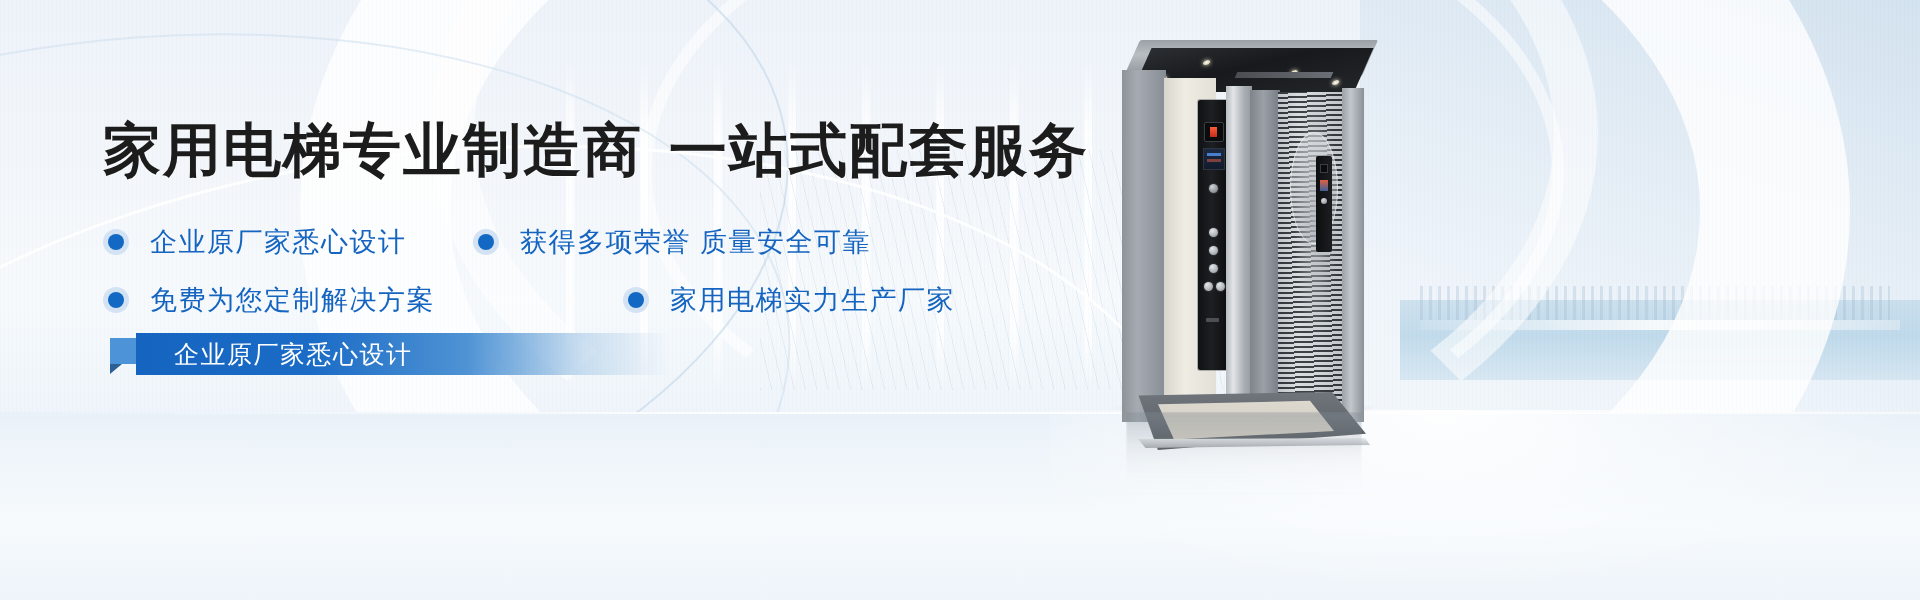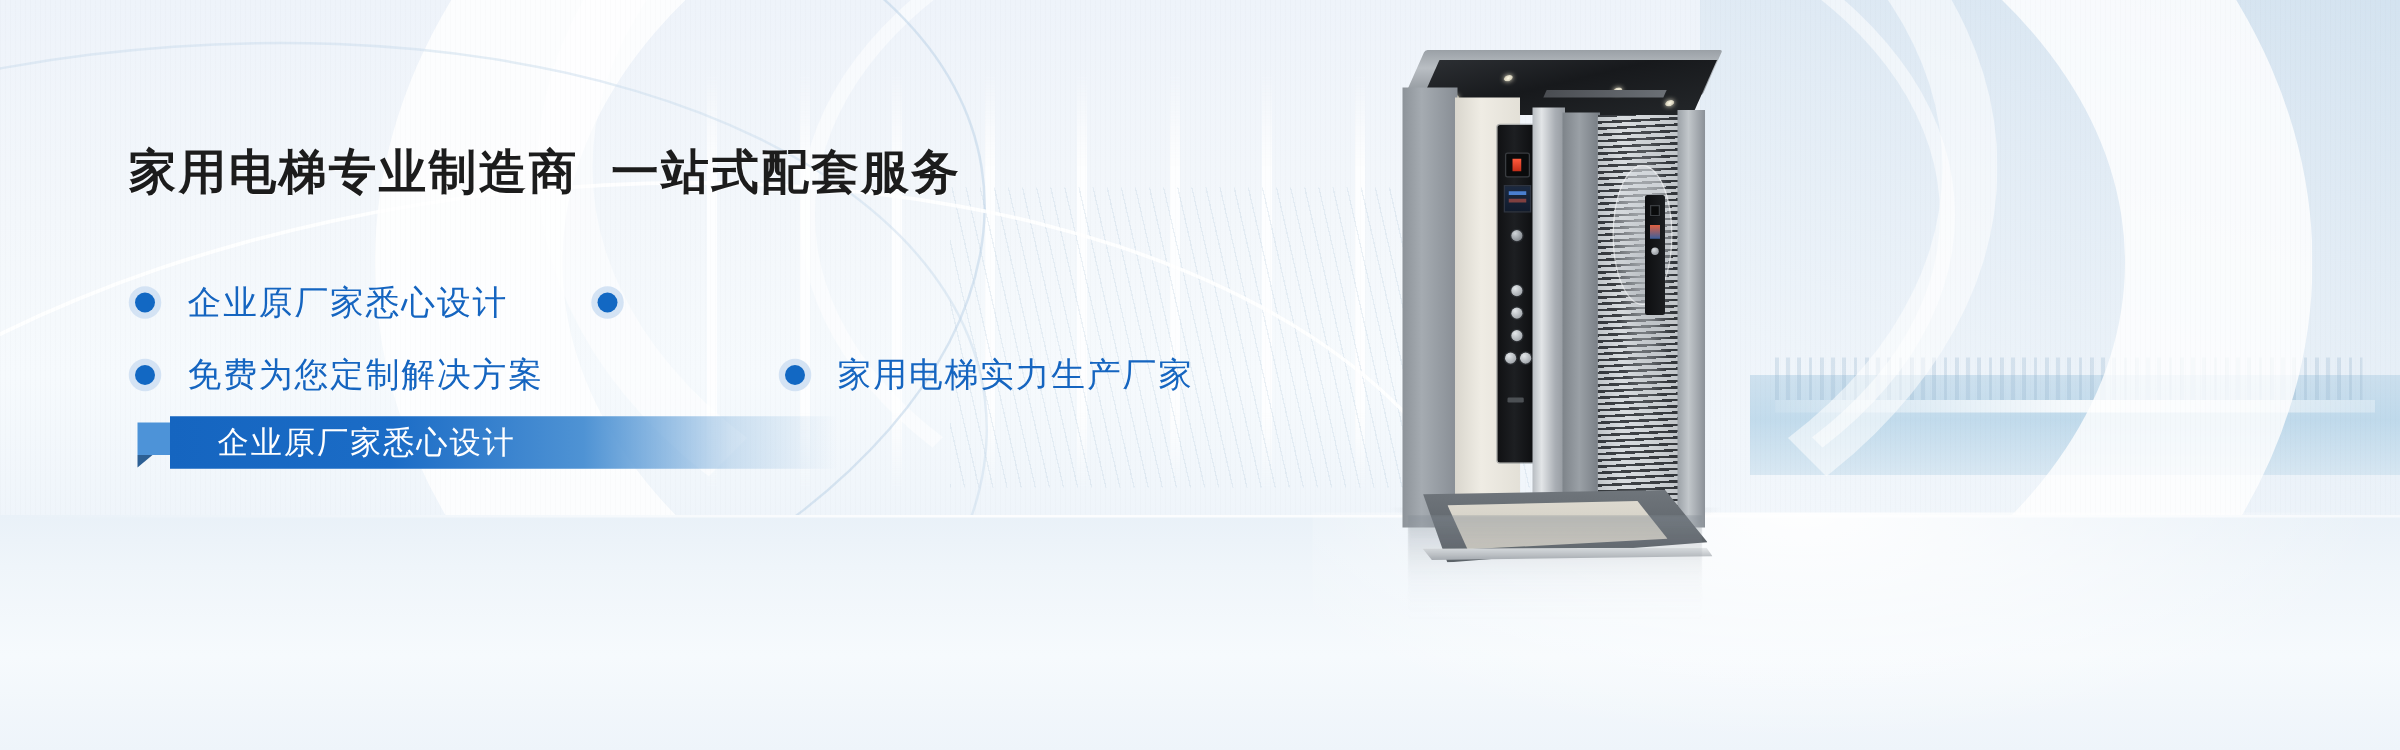--- a/index.html
+++ b/index.html
@@ -120,21 +120,21 @@
   .floor-line{
     position:absolute;left:0;top:412px;width:1920px;height:2px;
     background:linear-gradient(90deg,rgba(255,255,255,0),rgba(255,255,255,.9) 40%,rgba(255,255,255,.6));
   }
 
   
   .content{position:absolute;left:0;top:0;width:1100px;height:600px;}
 
   .headline{
     position:absolute;left:103px;top:112px;
-    font-size:38px;font-weight:700;color:#1c1c1c;
+    font-size:58px;font-weight:700;color:#1c1c1c;
     letter-spacing:2px;white-space:nowrap;
     font-family:"Liberation Sans","DejaVu Sans",sans-serif;
     text-shadow:0 1px 0 rgba(255,255,255,.6);
   }
   .headline .gap{display:inline-block;width:26px;}
 
   .bullets{position:absolute;left:108px;top:213px;width:900px;}
   .brow{display:flex;align-items:center;height:58px;}
   .bcell{display:flex;align-items:center;width:370px;}
   .bcell.wide{width:520px;}
@@ -410,20 +410,21 @@
     </div>
 
     <div class="bullets">
       <div class="brow">
         <div class="bcell">
           <span class="dot"></span>
           <span class="btext">企业原厂家悉心设计</span>
         </div>
         <div class="bcell wide">
           <span class="dot"></span>
+          <span class="btext">获得多项荣誉 质量安全可靠</span>
         </div>
       </div>
       <div class="brow">
         <div class="bcell wide">
           <span class="dot"></span>
           <span class="btext">免费为您定制解决方案</span>
         </div>
         <div class="bcell">
           <span class="dot"></span>
           <span class="btext">家用电梯实力生产厂家</span>

